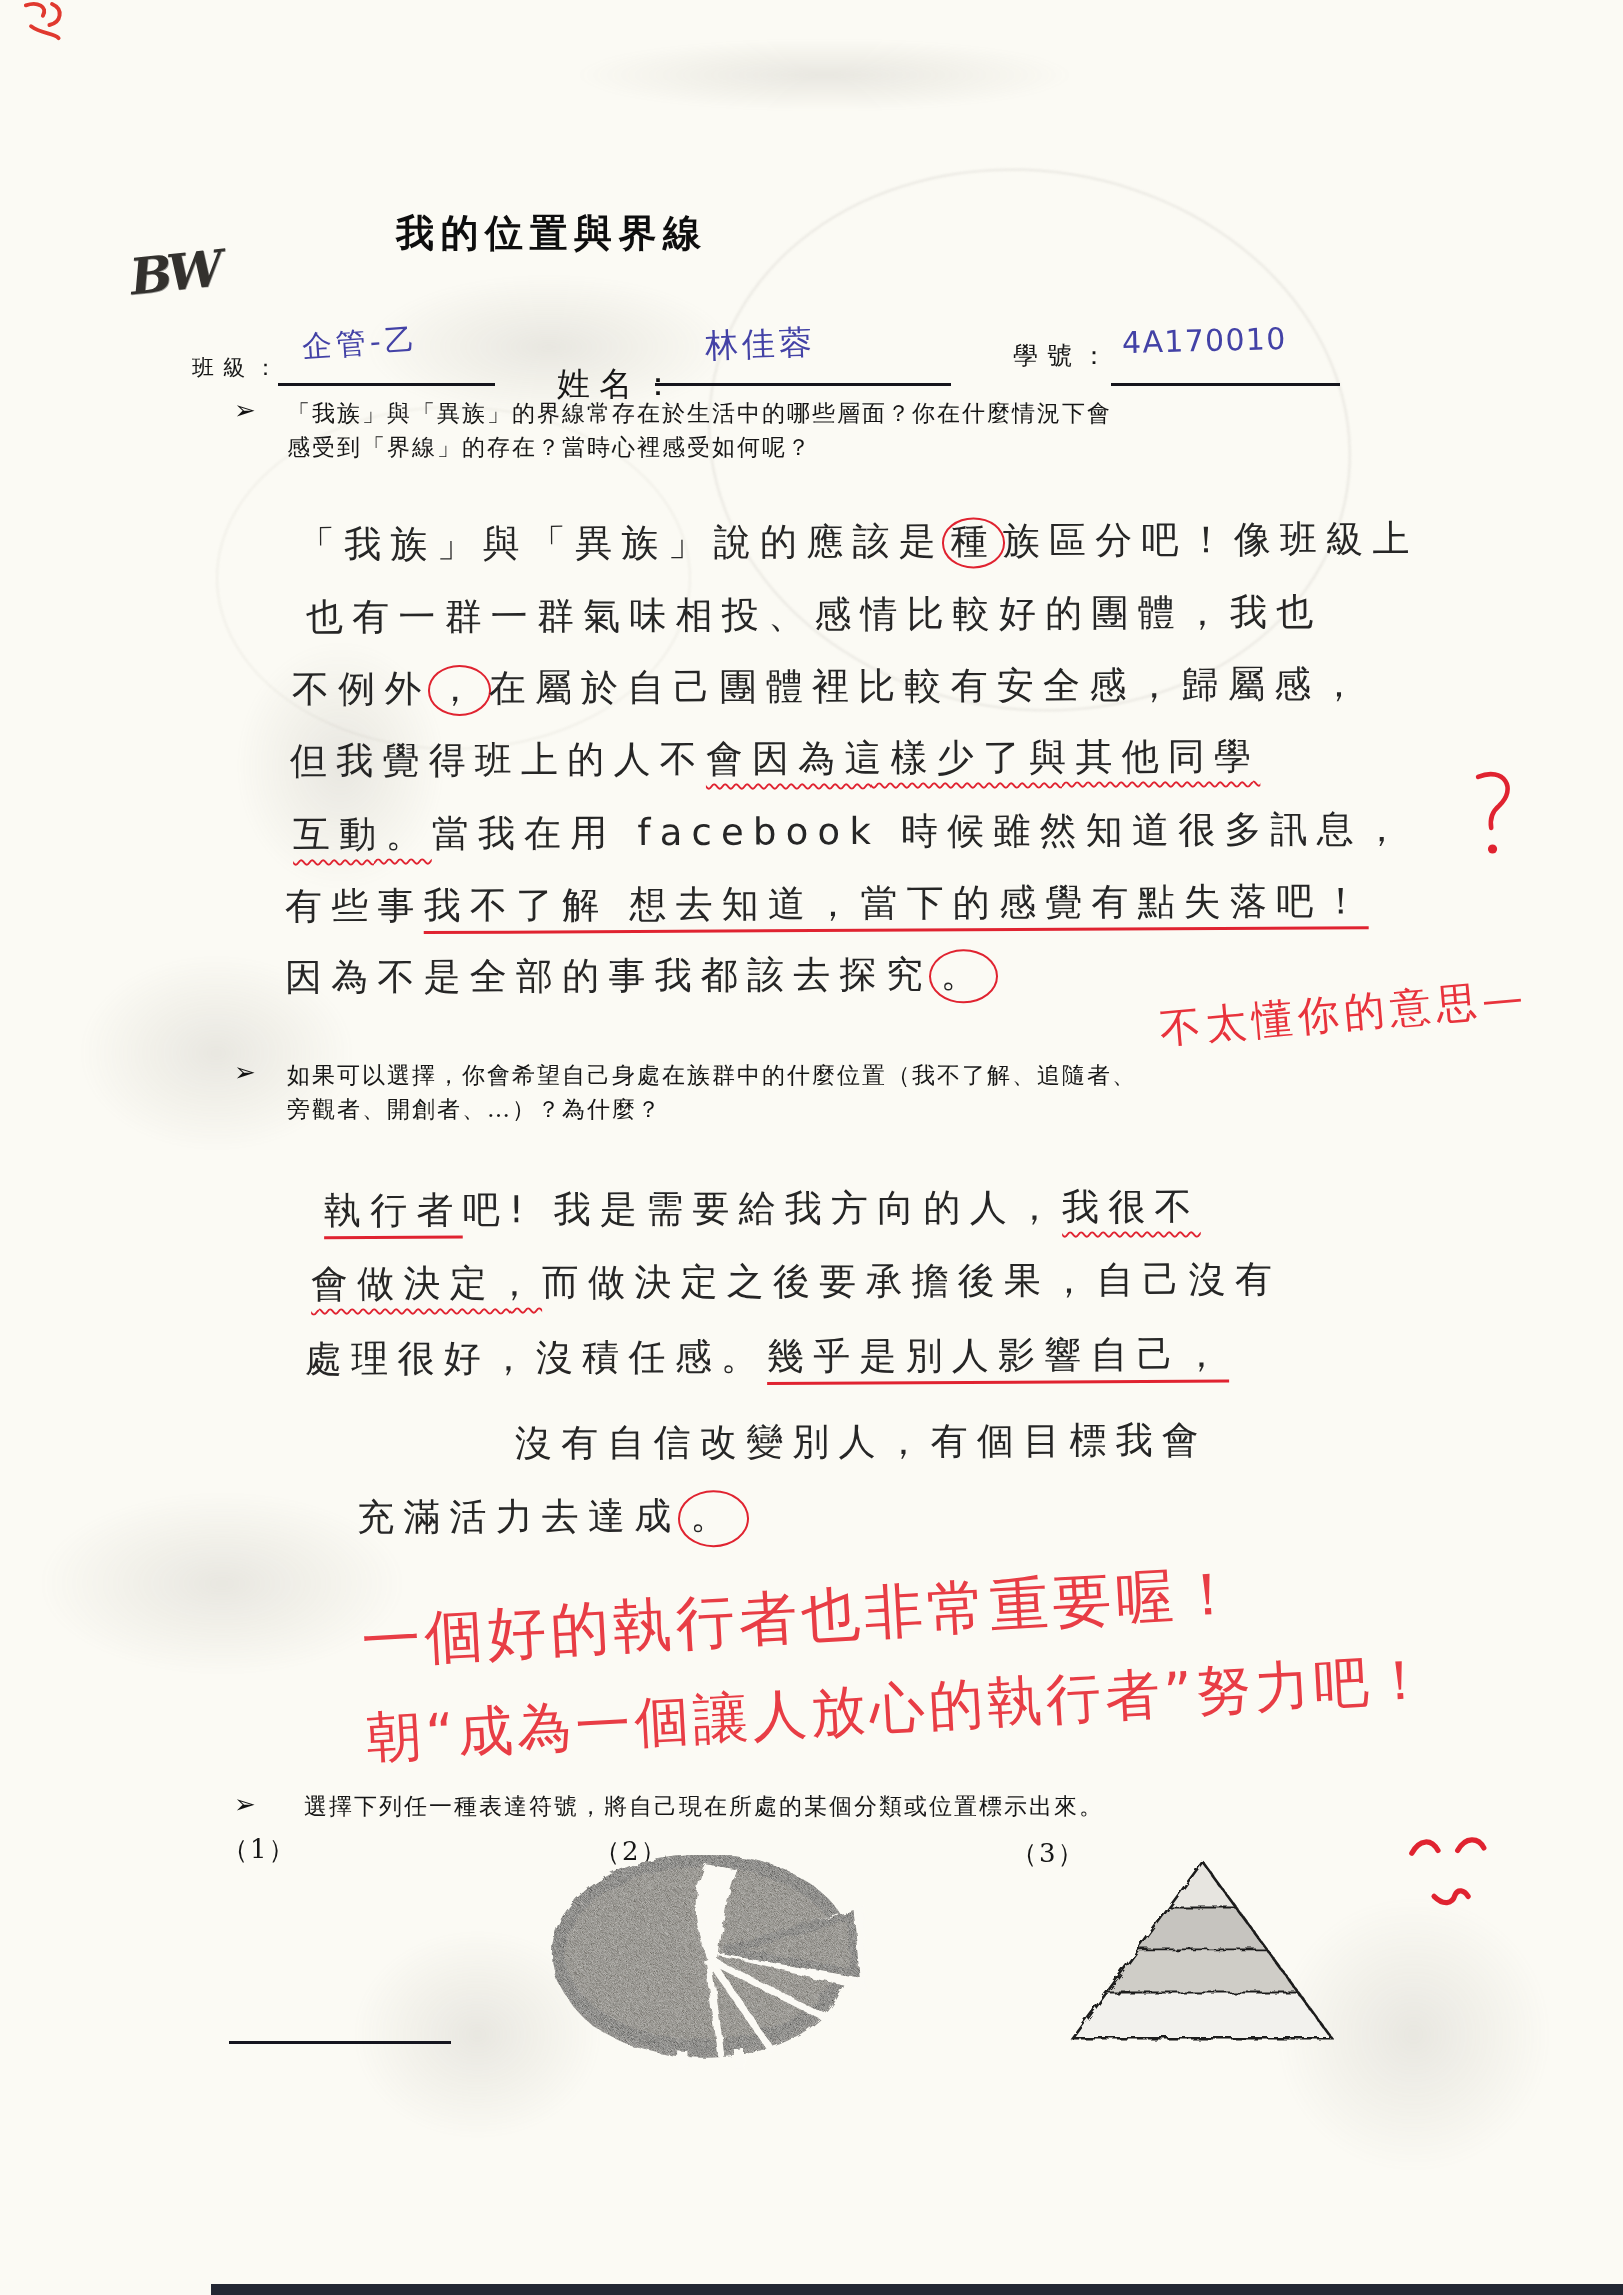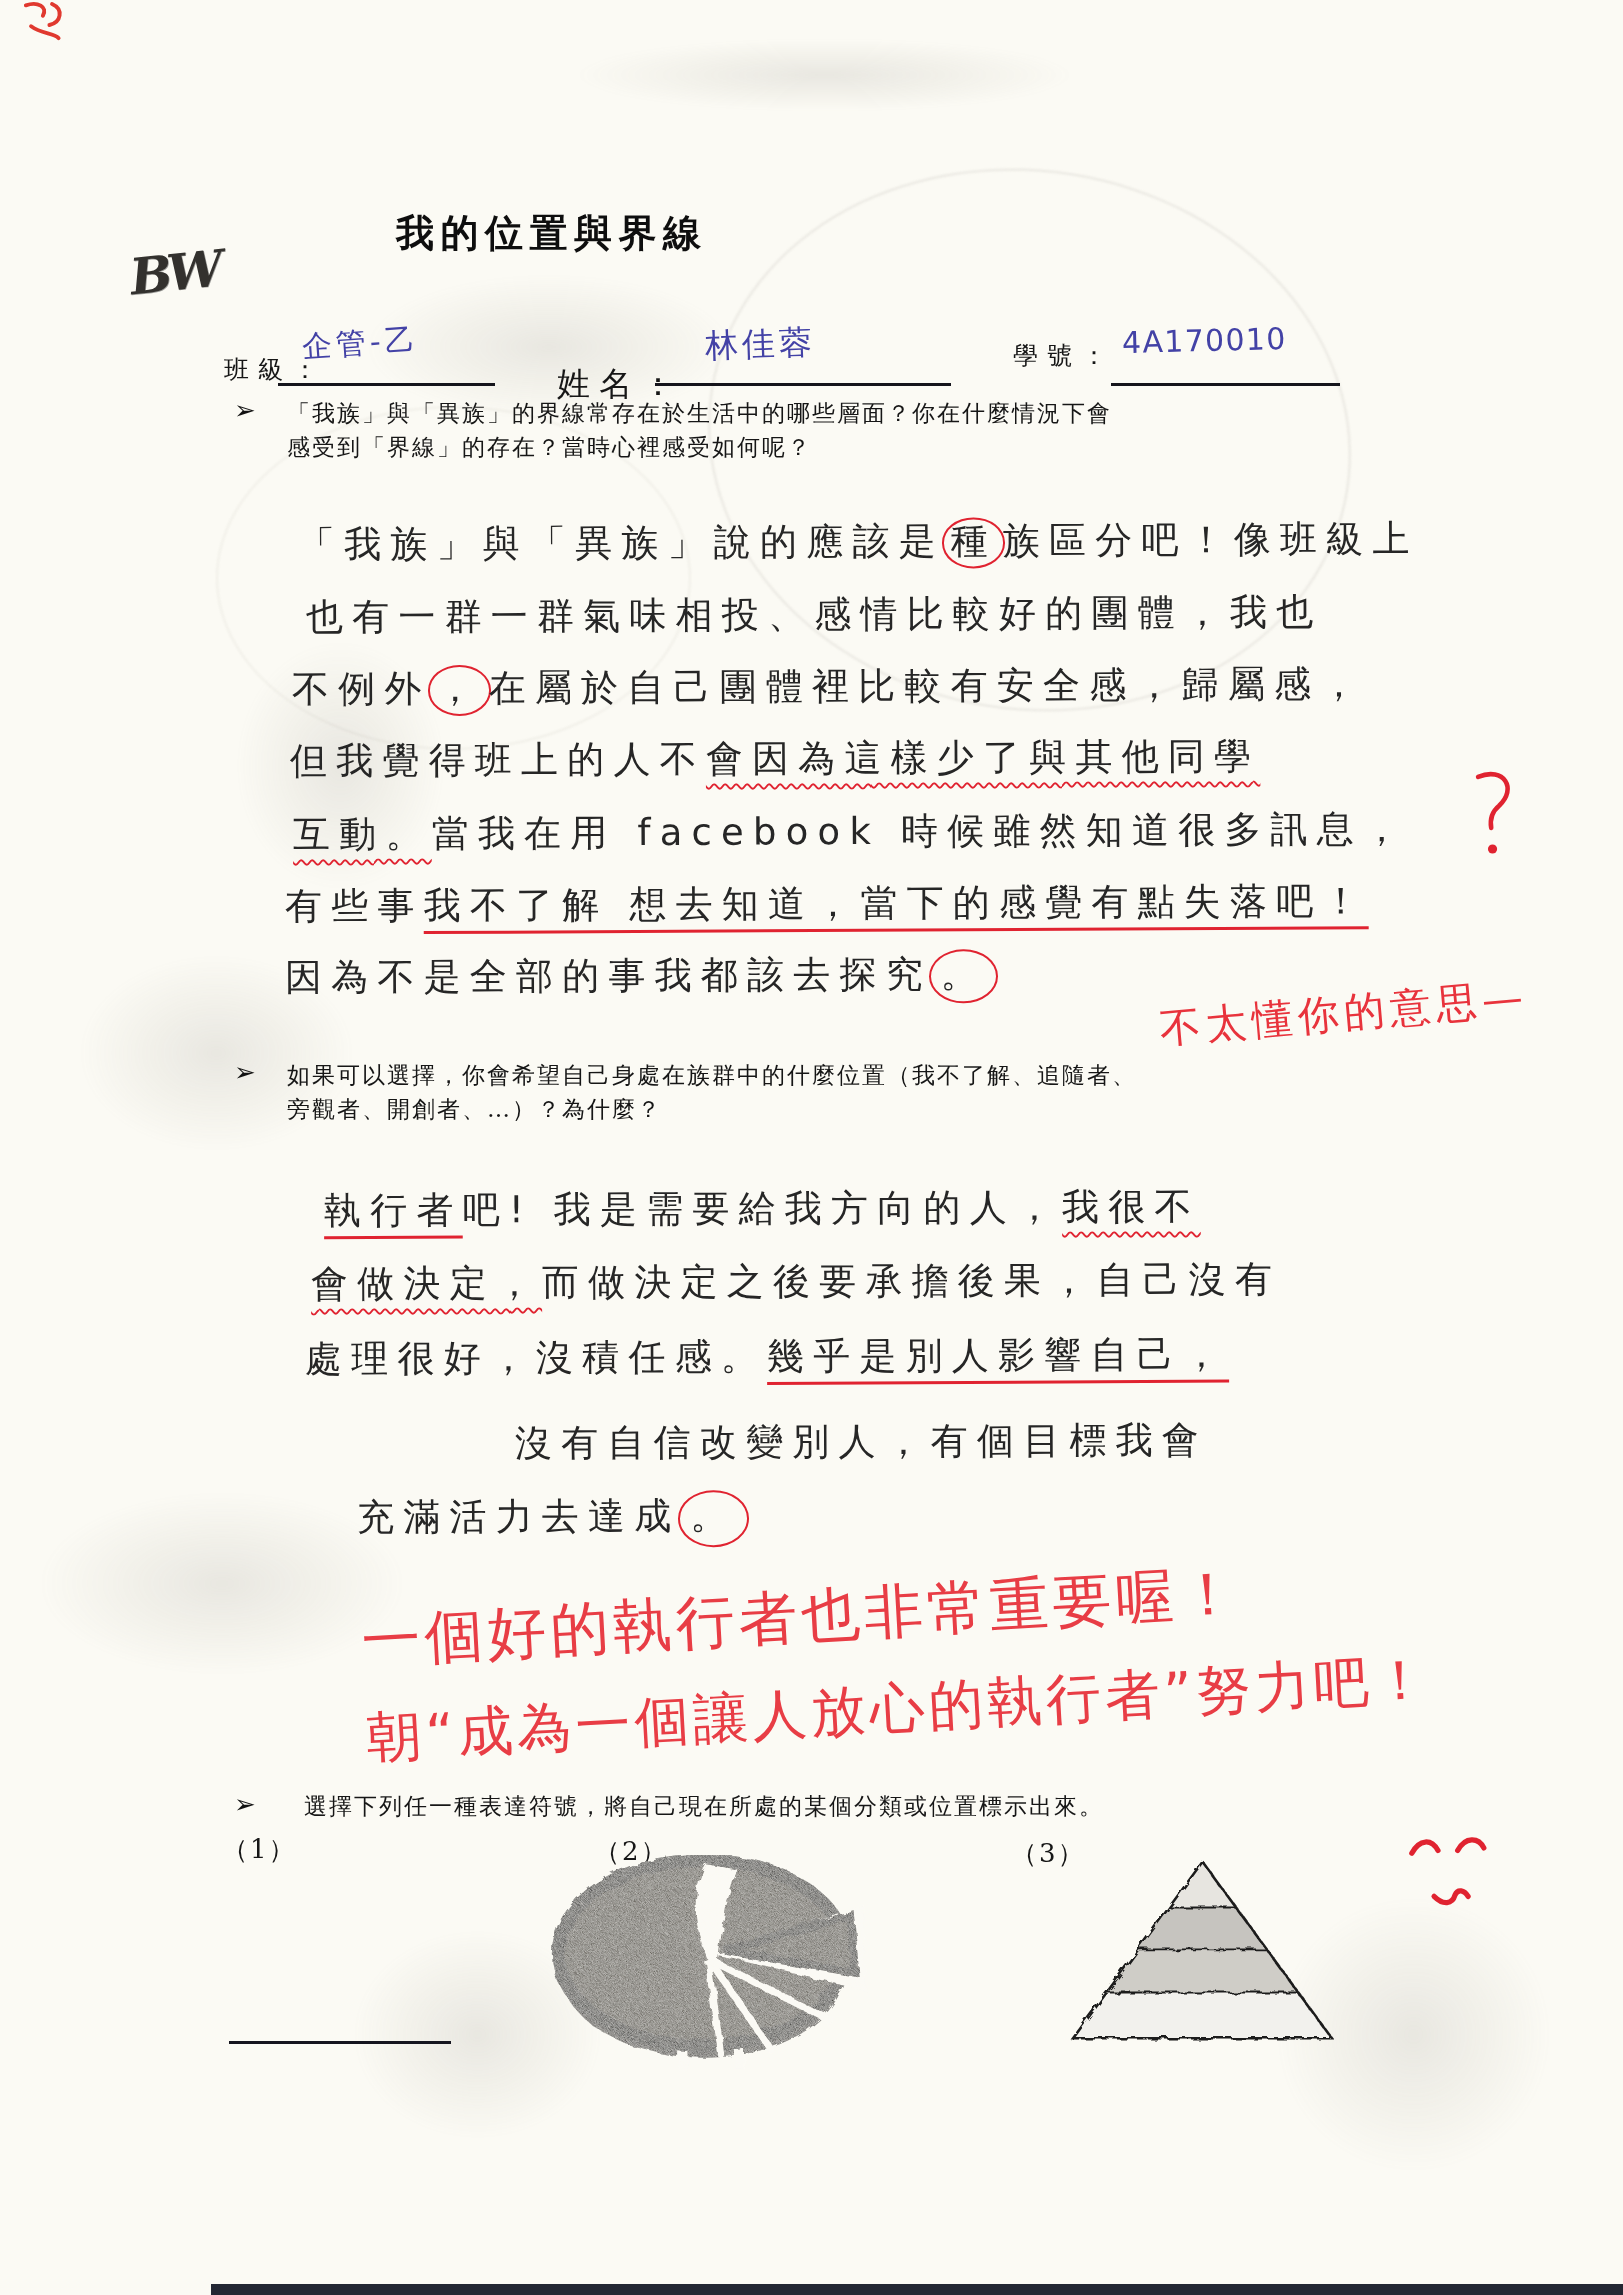--- a/index.html
+++ b/index.html
@@ -121,21 +121,21 @@
   <div class="abs pencil-arc" style="left:707px;top:170px;width:641px;height:536px;transform:rotate(9deg);"></div>
   <div class="abs pencil-arc" style="left:216px;top:406px;width:471px;height:340px;opacity:.6;"></div>
 
   <svg class="abs" style="left:18.3px;top:0px;" width="72" height="46" viewBox="0 0 110 70">
     <path d="M12 8 C30 2 46 10 38 24 M52 6 C70 14 66 34 48 38 M20 40 C36 52 54 50 62 58" stroke="#e0392f" stroke-width="6" fill="none" stroke-linecap="round"></path>
   </svg>
 
   <div class="abs logo" style="left:130px;top:243px;">BW</div>
   <div class="abs title" style="left:396px;top:208px;">我的位置與界線</div>
 
-  <div class="abs printed" style="left:224px;top:353px;font-size:25px;letter-spacing:9.2px;">班級：</div>
+  <div class="abs printed" style="left:192px;top:353px;font-size:22px;letter-spacing:9.2px;">班級：</div>
   <div class="abs hand-blue" style="left:302px;top:323px;transform:rotate(-4deg);">企管-乙</div>
   <div class="abs fieldline" style="left:278px;top:383px;width:217px;"></div>
 
   <div class="abs printed" style="left:557px;top:362px;font-size:33px;letter-spacing:9.2px;">姓名：</div>
   <div class="abs hand-blue" style="left:705px;top:322px;font-size:33px;transform:rotate(-2deg);">林佳蓉</div>
   <div class="abs fieldline" style="left:655px;top:383px;width:296px;"></div>
 
   <div class="abs printed" style="left:1013px;top:339px;font-size:25px;letter-spacing:9.2px;">學號：</div>
   <div class="abs hand-blue" style="left:1122px;top:323px;transform:rotate(-1.5deg);letter-spacing:1.3px;">4A170010</div>
   <div class="abs fieldline" style="left:1111px;top:383px;width:229px;"></div>

